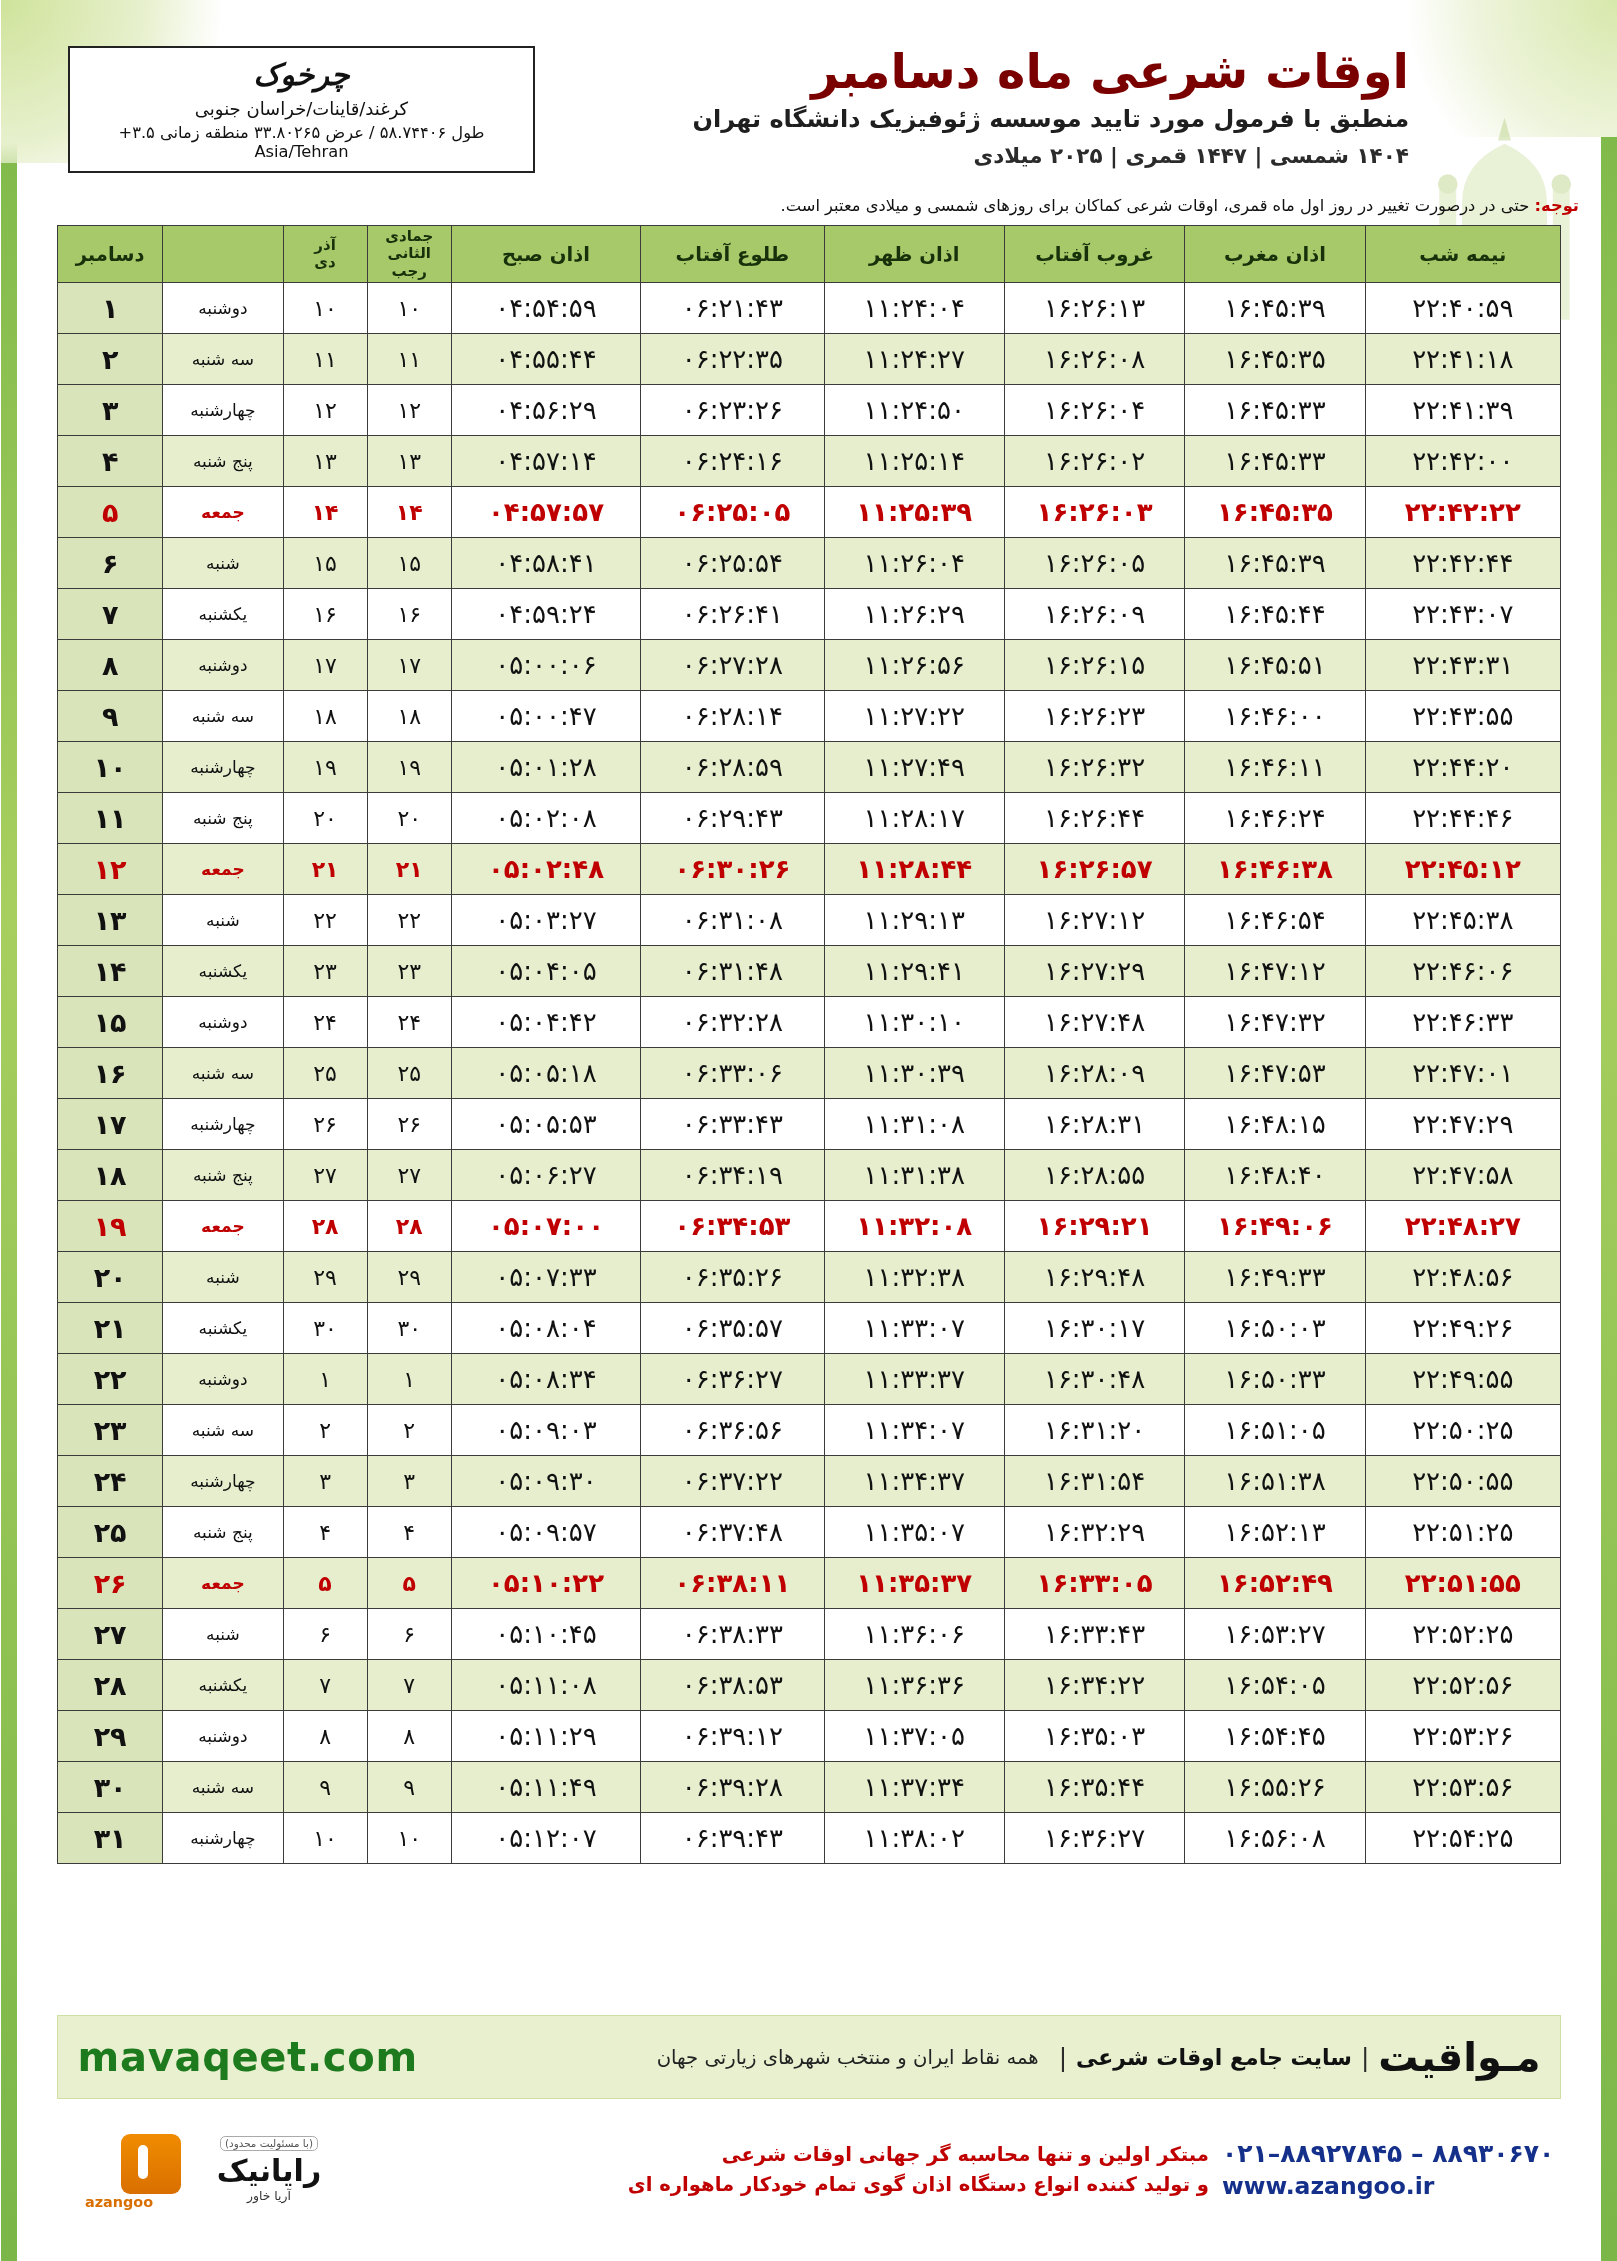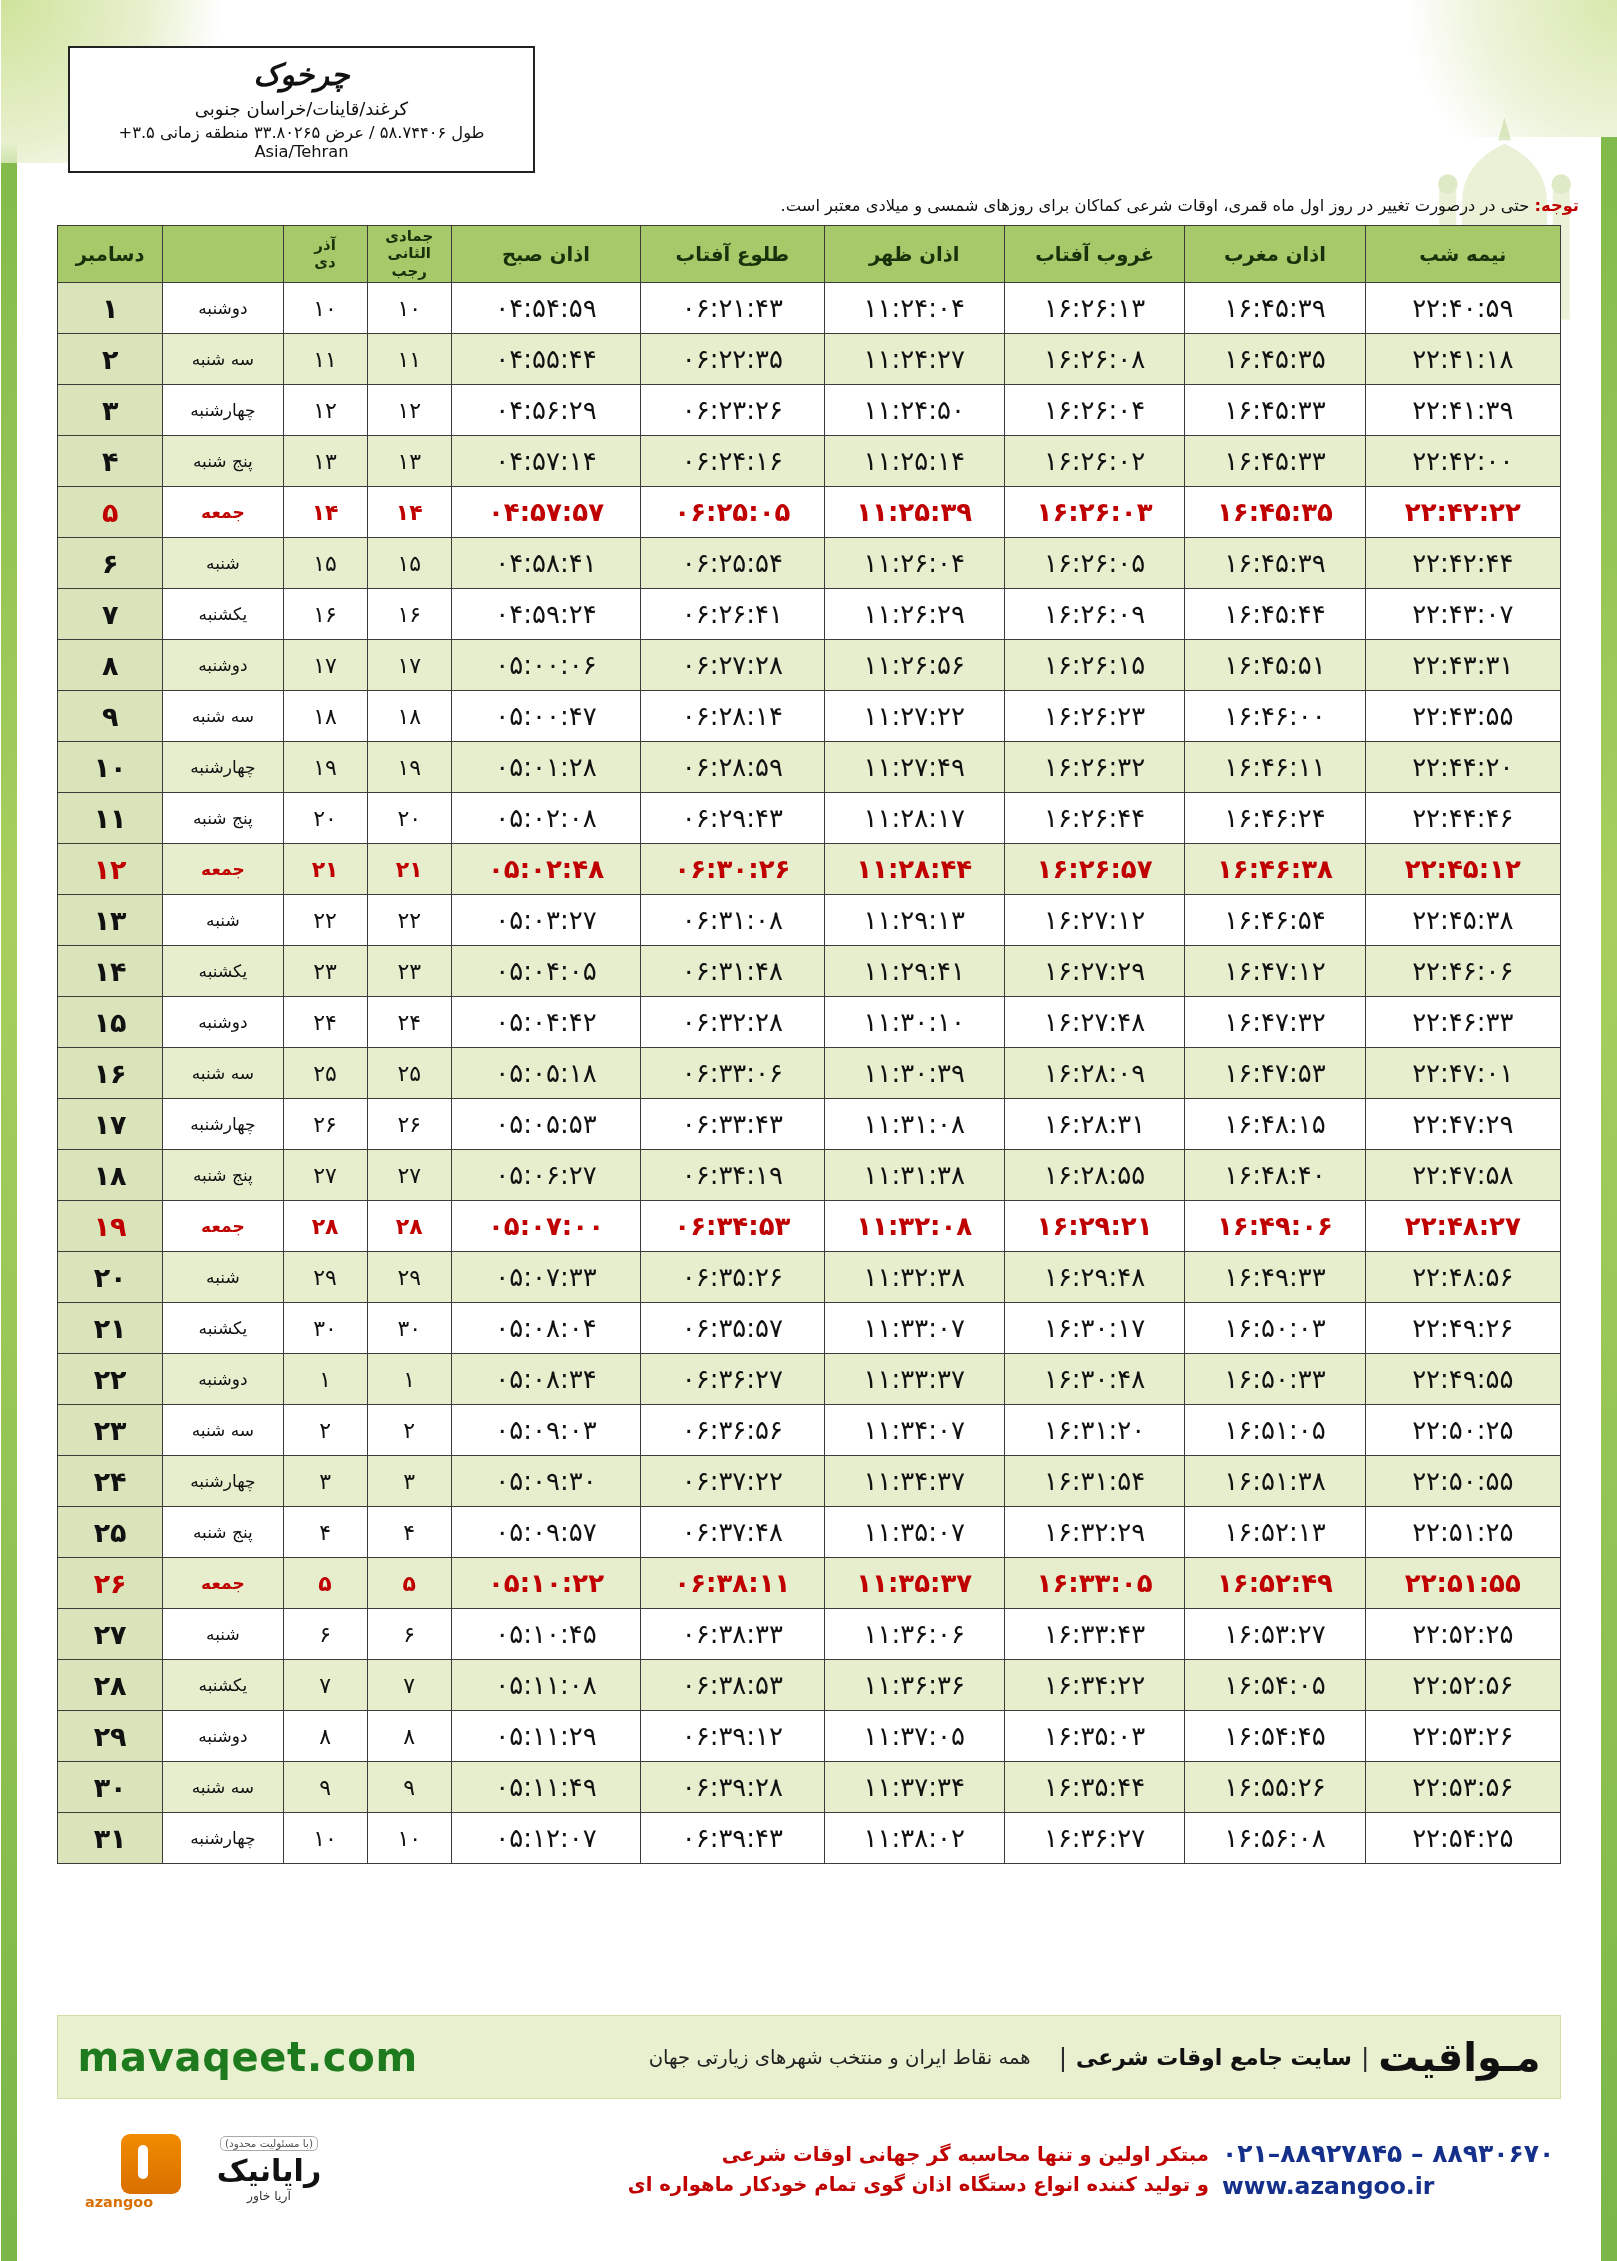--- a/index.html
+++ b/index.html
@@ -248,21 +248,21 @@
   }
   .brand-tag {
     font-size: 22px;
     color: #111;
     font-weight: bold;
     white-space: nowrap;
   }
   .brand-tag2 {
     font-size: 19.6px;
     color: #222;
-    margin-right: 19px;
+    margin-right: 11px;
     white-space: nowrap;
   }
   .brand-site {
     margin-right: auto;
     font-size: 40px;
     font-weight: bold;
     color: #1d7a1d;
     direction: ltr;
     letter-spacing: 0.7px;
   }
@@ -373,20 +373,25 @@
         <path d="M60 430 L60 250 Q60 190 125 160 Q190 190 190 250 L190 430 Z" fill="#cfe0a8"></path>
         <path d="M125 120 L135 155 L115 155 Z" fill="#b9cf86"></path>
         <rect x="25" y="230" width="26" height="200" fill="#cfe0a8"></rect>
         <rect x="199" y="230" width="26" height="200" fill="#cfe0a8"></rect>
         <circle cx="38" cy="222" r="15" fill="#b9cf86"></circle>
         <circle cx="212" cy="222" r="15" fill="#b9cf86"></circle>
         <path d="M95 430 L95 330 Q125 300 155 330 L155 430 Z" fill="#eaf2d6"></path>
       </g>
     </svg>
 
+    <div class="title-block">
+      <div class="main-title">اوقات شرعی ماه دسامبر</div>
+      <div class="sub-title">منطبق با فرمول مورد تایید موسسه ژئوفیزیک دانشگاه تهران</div>
+      <div class="date-line">۱۴۰۴ شمسی | ۱۴۴۷ قمری | ۲۰۲۵ میلادی</div>
+    </div>
 
     <div class="city-box">
       <div class="city-name">چرخوک</div>
       <div class="city-region">کرغند/قاینات/خراسان جنوبی</div>
       <div class="city-coords">طول ۵۸.۷۴۴۰۶ / عرض ۳۳.۸۰۲۶۵ منطقه زمانی ۳.۵+ Asia/Tehran</div>
     </div>
   </div>
 
   <div class="note-line">
     <span class="note-label">توجه:</span>

